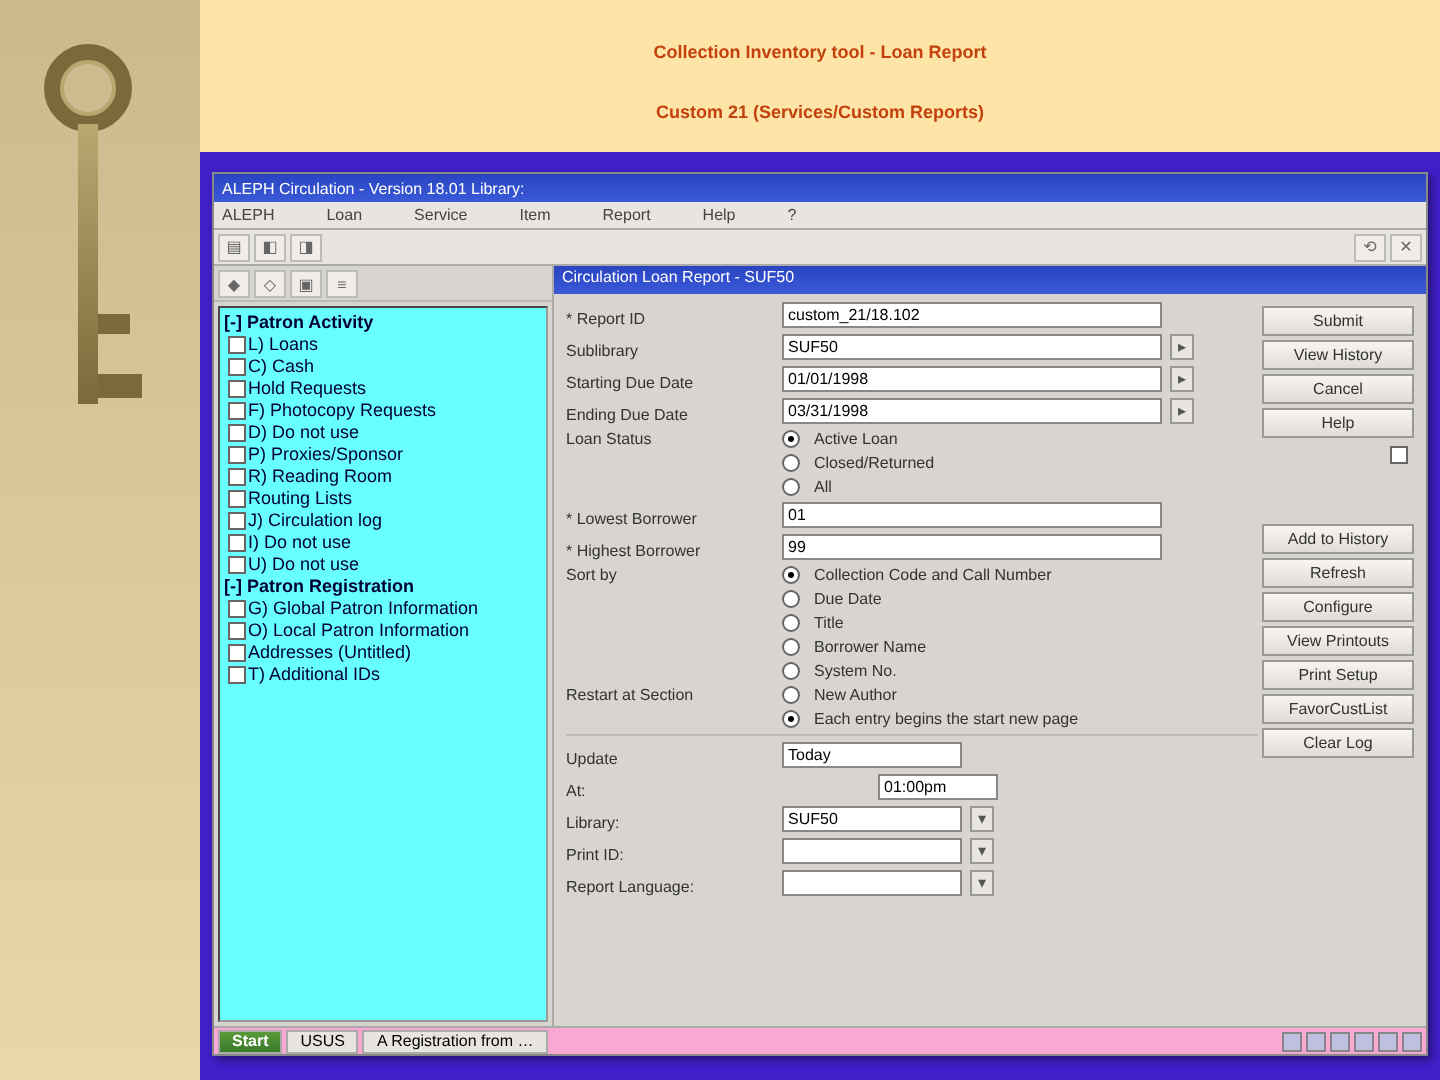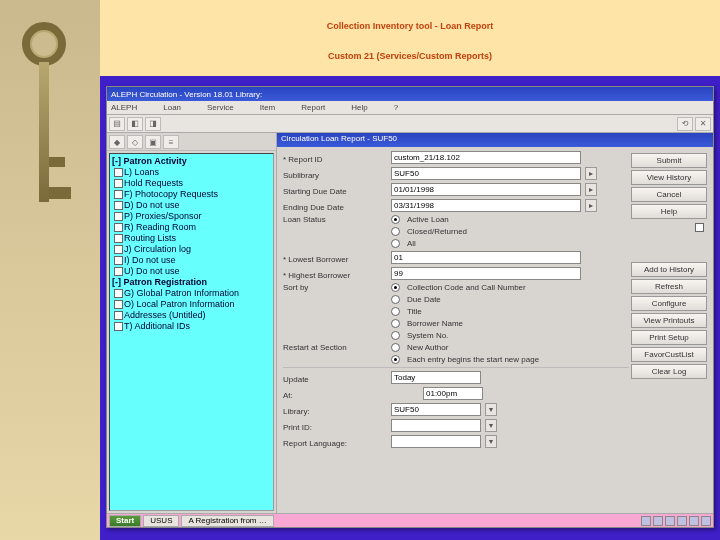--- a/index.html
+++ b/index.html
@@ -112,20 +112,21 @@
       <div class="nav">
         <div class="nav-icons">
           <div class="tbtn">◆</div>
           <div class="tbtn">◇</div>
           <div class="tbtn">▣</div>
           <div class="tbtn">≡</div>
         </div>
         <div class="tree">
           <div class="hdr">[-] Patron Activity</div>
           <div class="item">L) Loans</div>
+          <div class="item">C) Cash</div>
           <div class="item">Hold Requests</div>
           <div class="item">F) Photocopy Requests</div>
           <div class="item">D) Do not use</div>
           <div class="item">P) Proxies/Sponsor</div>
           <div class="item">R) Reading Room</div>
           <div class="item">Routing Lists</div>
           <div class="item">J) Circulation log</div>
           <div class="item">I) Do not use</div>
           <div class="item">U) Do not use</div>
           <div class="hdr">[-] Patron Registration</div>
@@ -217,21 +218,21 @@
             <span class="radio on"></span>
             <span class="opt">Each entry begins the start new page</span>
               </div>
           <div class="sep"></div>
           <div class="row">
             <div class="lbl">Update</div>
             <div class="inp" style="flex:0 0 90px">Today</div>
           </div>
           <div class="row">
             <div class="lbl">At:</div>
-            <div class="inp" style="flex:0 0 60px;margin-left:32px">01:00pm</div>
+            <div class="inp" style="flex:0 0 60px;margin-left:48px">01:00pm</div>
           </div>
           <div class="row">
             <div class="lbl">Library:</div>
             <div class="inp" style="flex:0 0 90px">SUF50</div>
             <div class="arrowbtn">▾</div>
           </div>
           <div class="row">
             <div class="lbl">Print ID:</div>
             <div class="inp" style="flex:0 0 90px"></div>
             <div class="arrowbtn">▾</div>

